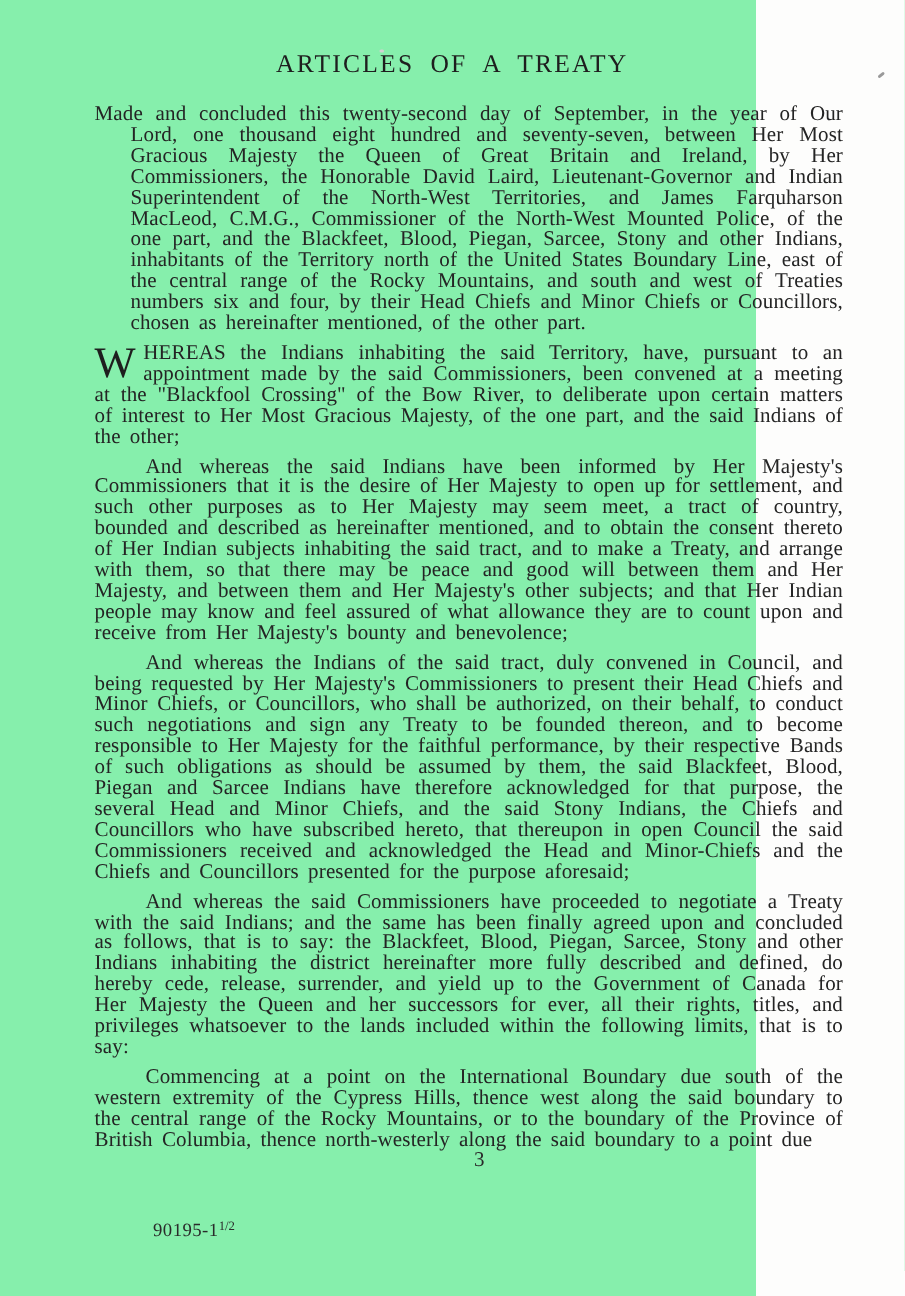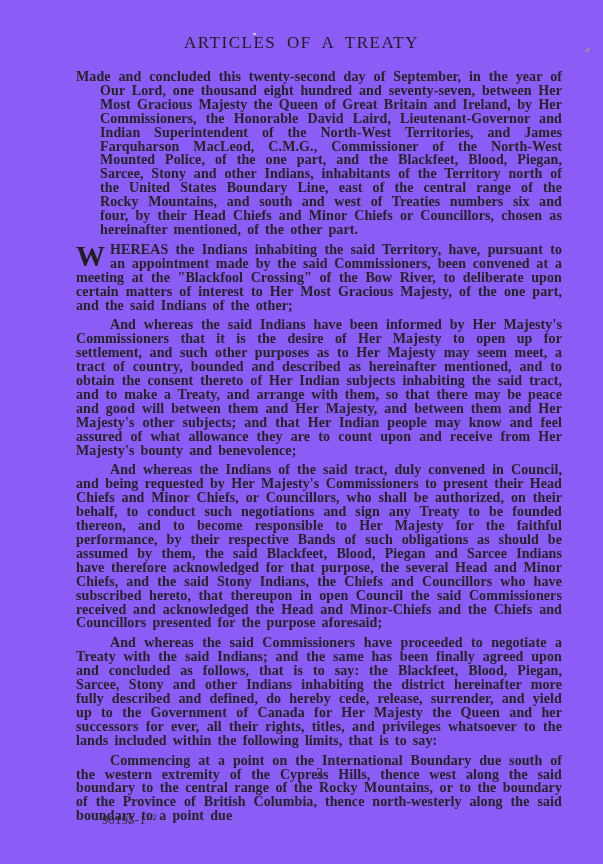--- a/index.html
+++ b/index.html
@@ -5,23 +5,23 @@
   html, body {
     margin: 0;
     padding: 0;
     width: 603px;
     height: 864px;
     overflow: hidden;
     background: #fdfdfc;
   }
   .page {
     position: relative;
-    width: 603px;
+    width: 504px;
     height: 864px;
-    background: #8b5cf6;
+    background: #86efac;
     font-family: "Liberation Serif", "DejaVu Serif", serif;
     color: #242424;
   }
   .doc-title {
     position: absolute;
     top: 33px;
     left: 0;
     width: 603px;
     text-align: center;
     font-size: 17px;
@@ -35,23 +35,22 @@
     top: 70px;
     left: 63px;
     width: 499px;
     font-size: 14px;
     line-height: 13.9px;
     letter-spacing: 0.1px;
     word-spacing: 2.5px;
     text-align: justify;
   }
   .doc-body p {
-    margin: 0 0 6px 13px;
+    margin: 0 0 6px 0;
     padding: 0;
-    font-weight: bold;
   }
   p.p-hanging {
     padding-left: 24px;
     text-indent: -24px;
   }
   p.p-indent {
     text-indent: 34px;
   }
   p.p-dropcap {
     text-indent: 0;

